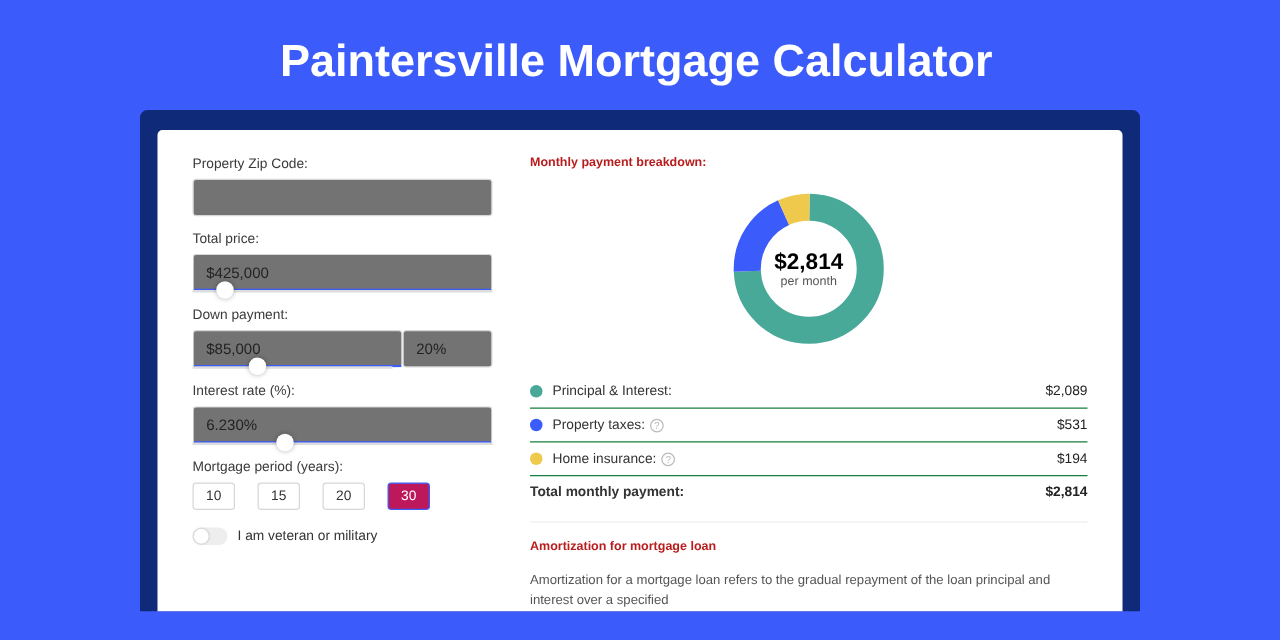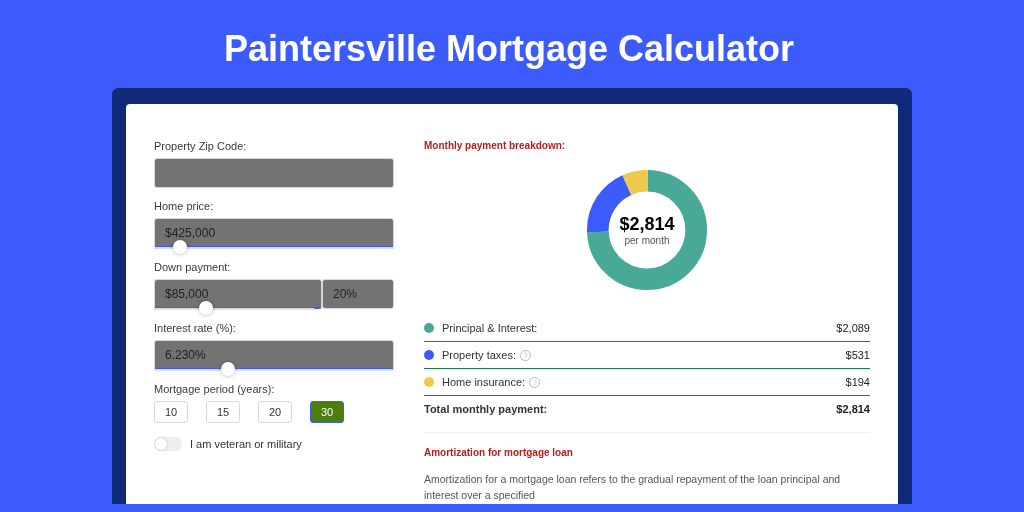--- a/index.html
+++ b/index.html
@@ -16,21 +16,21 @@
 }
 .shadow-wrap {
   width: 800px; margin: 0 auto;
   background: #102a7a;
   border-radius: 6px 6px 0 0;
   padding: 16px 14px 0 14px;
 }
 .card {
   background: #fff;
   border-radius: 4px 4px 0 0;
-  padding: 36px 28px 0 28px;
+  padding: 21px 28px 0 28px;
   display: flex;
   gap: 30px;
 }
 .left-col { width: 240px; flex-shrink: 0; }
 .right-col { flex: 1; }
 .field-label {
   font-size: 11px; color: #3a3a3a;
   margin-bottom: 6px; display: block;
 }
 .text-input {
@@ -55,21 +55,21 @@
 .two-inputs { display: flex; gap: 0; }
 .two-inputs .text-input:first-child { flex: 1; }
 .two-inputs .text-input:last-child { width: 72px; }
 .period-row { display: flex; gap: 18px; margin-top: 4px; }
 .period-btn {
   width: 34px; height: 22px;
   border: 1px solid #d7d7d7; border-radius: 3px;
   background: #fff; font-size: 11px; color: #333;
   display: flex; align-items: center; justify-content: center;
 }
-.period-btn.active { background: #4d7c0f; color: #fff; border-color: #3b5bfa; }
+.period-btn.active { background: #be185d; color: #fff; border-color: #3b5bfa; }
 .toggle-row { display: flex; align-items: center; gap: 8px; margin-top: 14px; }
 .toggle {
   width: 28px; height: 14px; background: #eee;
   border-radius: 8px; position: relative;
 }
 .toggle::after {
   content: ""; position: absolute; left: 1px; top: 1px;
   width: 12px; height: 12px; background: #fff;
   border-radius: 50%; box-shadow: 0 0 2px rgba(0,0,0,.3);
 }
@@ -116,21 +116,21 @@
   <div class="card">
 
     <div class="left-col">
 
       <div class="field-group">
         <label class="field-label">Property Zip Code:</label>
         <input class="text-input" value="" style="">
       </div>
 
       <div class="field-group">
-        <label class="field-label">Home price:</label>
+        <label class="field-label">Total price:</label>
         <input class="text-input underline-blue" value="$425,000" style="">
         <div class="slider-rail">
           <div class="slider-thumb" style="left:8%"></div>
         </div>
       </div>
 
       <div class="field-group">
         <label class="field-label">Down payment:</label>
         <div class="two-inputs">
           <input class="text-input underline-blue" value="$85,000" style="">

